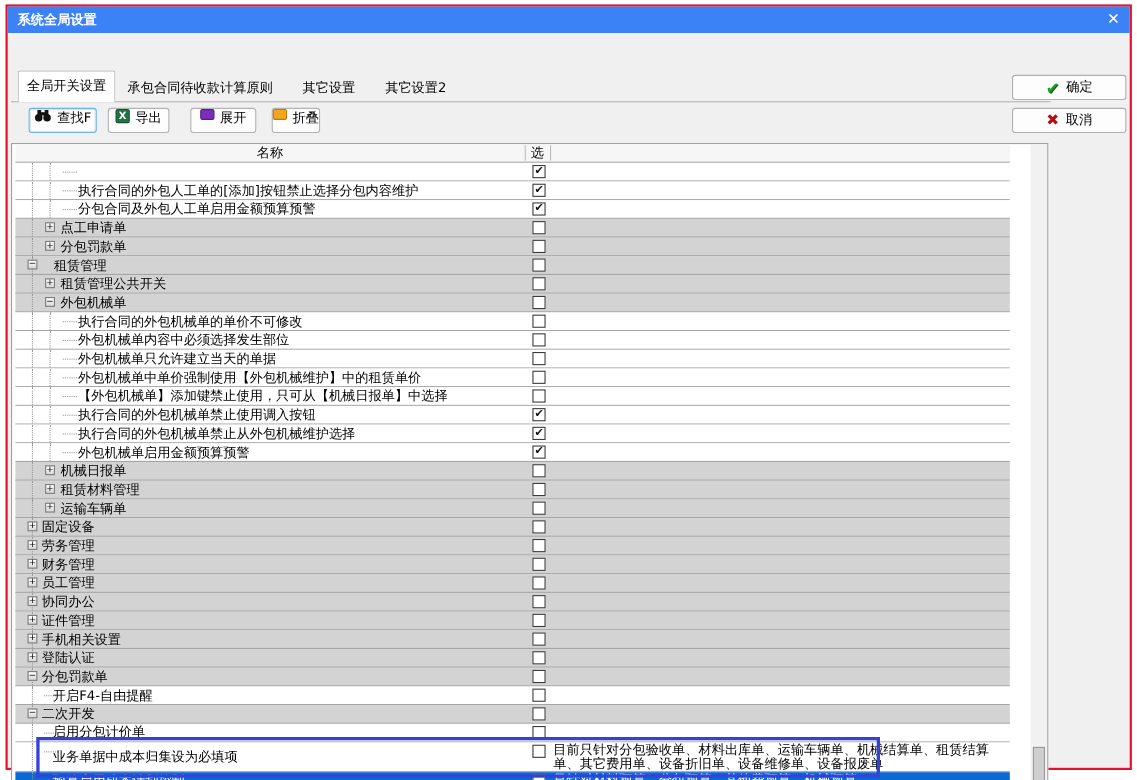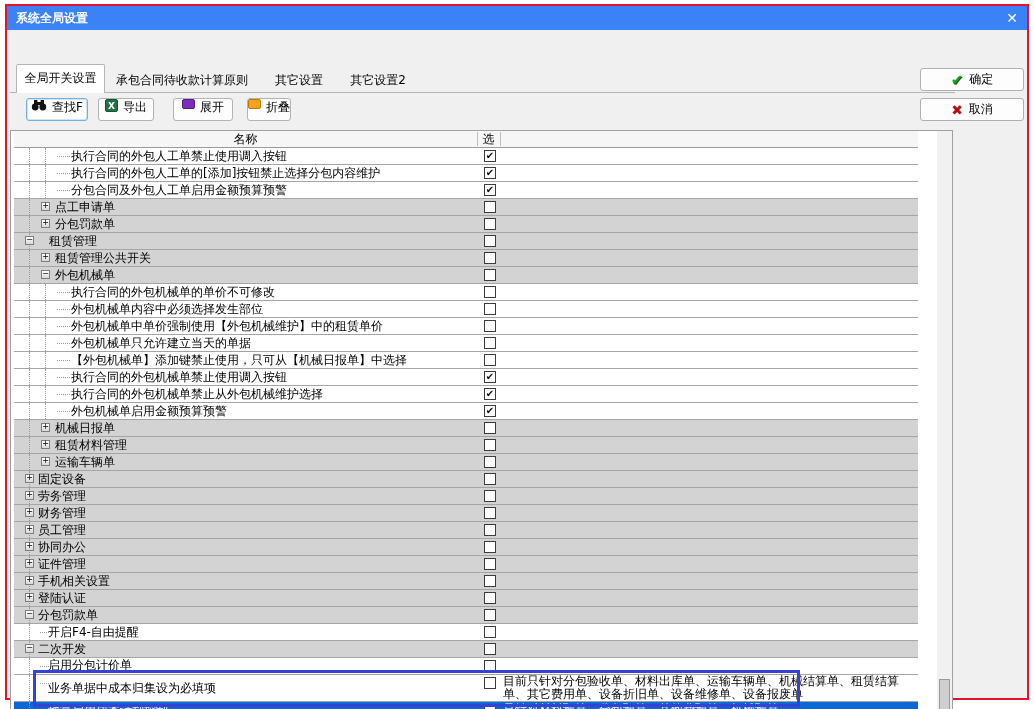--- a/index.html
+++ b/index.html
@@ -161,21 +161,20 @@
           <span class="hcol h-name">名称</span>
           <span class="hsep" style="left:463px;"></span>
           <span class="hcol h-check">选</span>
           <span class="hsep" style="left:486px;"></span>
         </div>
         <div id="rows-host">
             <div class="row leafbg">
               <span class="guide" style="left: 15px;"></span>
               <span class="guide" style="left: 31px;"></span>
               <span class="stub" style="left: 43px;"></span>
-              <span class="rlabel" style="left: 57px;">执行合同的外包人工单禁止使用调入按钮</span>
               <span class="cb">✔</span>
             </div>
             <div class="row leafbg">
               <span class="guide" style="left: 15px;"></span>
               <span class="guide" style="left: 31px;"></span>
               <span class="stub" style="left: 43px;"></span>
               <span class="rlabel" style="left: 57px;">执行合同的外包人工单的[添加]按钮禁止选择分包内容维护</span>
               <span class="cb">✔</span>
             </div>
             <div class="row leafbg">
@@ -226,28 +225,28 @@
               <span class="guide" style="left: 15px;"></span>
               <span class="guide" style="left: 31px;"></span>
               <span class="stub" style="left: 43px;"></span>
               <span class="rlabel" style="left: 57px;">外包机械单内容中必须选择发生部位</span>
               <span class="cb"></span>
             </div>
             <div class="row leafbg">
               <span class="guide" style="left: 15px;"></span>
               <span class="guide" style="left: 31px;"></span>
               <span class="stub" style="left: 43px;"></span>
+              <span class="rlabel" style="left: 57px;">外包机械单只允许建立当天的单据</span>
+              <span class="cb"></span>
+            </div>
+            <div class="row leafbg">
+              <span class="guide" style="left: 15px;"></span>
+              <span class="guide" style="left: 31px;"></span>
+              <span class="stub" style="left: 43px;"></span>
               <span class="rlabel" style="left: 57px;">外包机械单中单价强制使用【外包机械维护】中的租赁单价</span>
-              <span class="cb"></span>
-            </div>
-            <div class="row leafbg">
-              <span class="guide" style="left: 15px;"></span>
-              <span class="guide" style="left: 31px;"></span>
-              <span class="stub" style="left: 43px;"></span>
-              <span class="rlabel" style="left: 57px;">外包机械单只允许建立当天的单据</span>
               <span class="cb"></span>
             </div>
             <div class="row leafbg">
               <span class="guide" style="left: 15px;"></span>
               <span class="guide" style="left: 31px;"></span>
               <span class="stub" style="left: 43px;"></span>
               <span class="rlabel" style="left: 57px;">【外包机械单】添加键禁止使用，只可从【机械日报单】中选择</span>
               <span class="cb"></span>
             </div>
             <div class="row leafbg">

